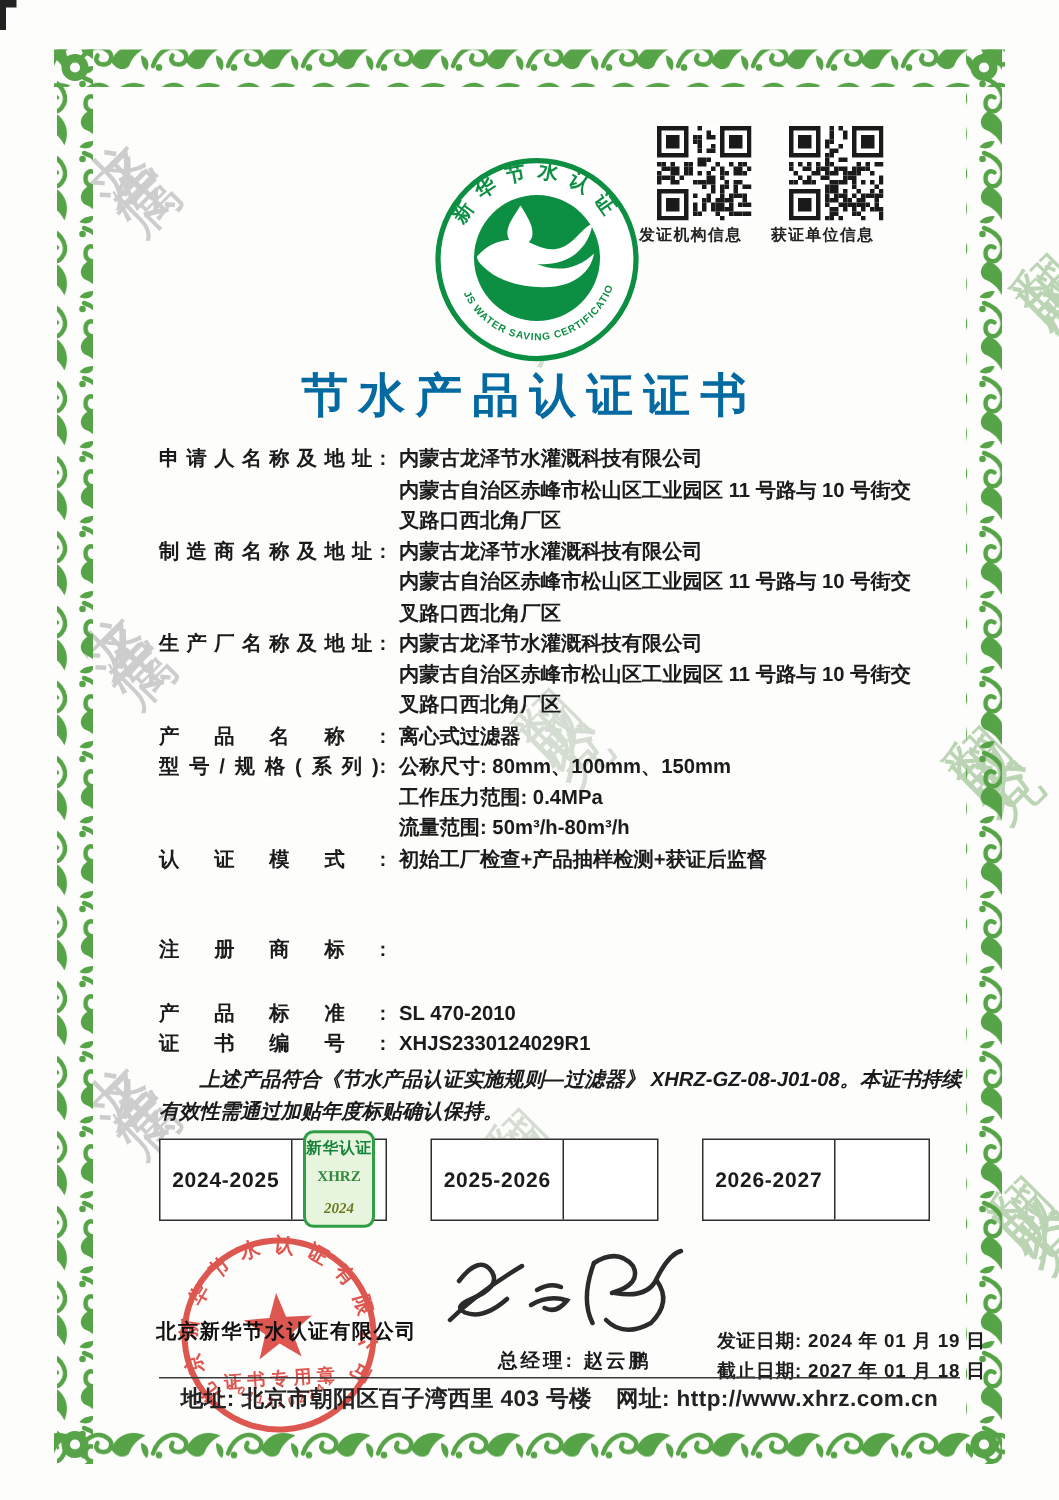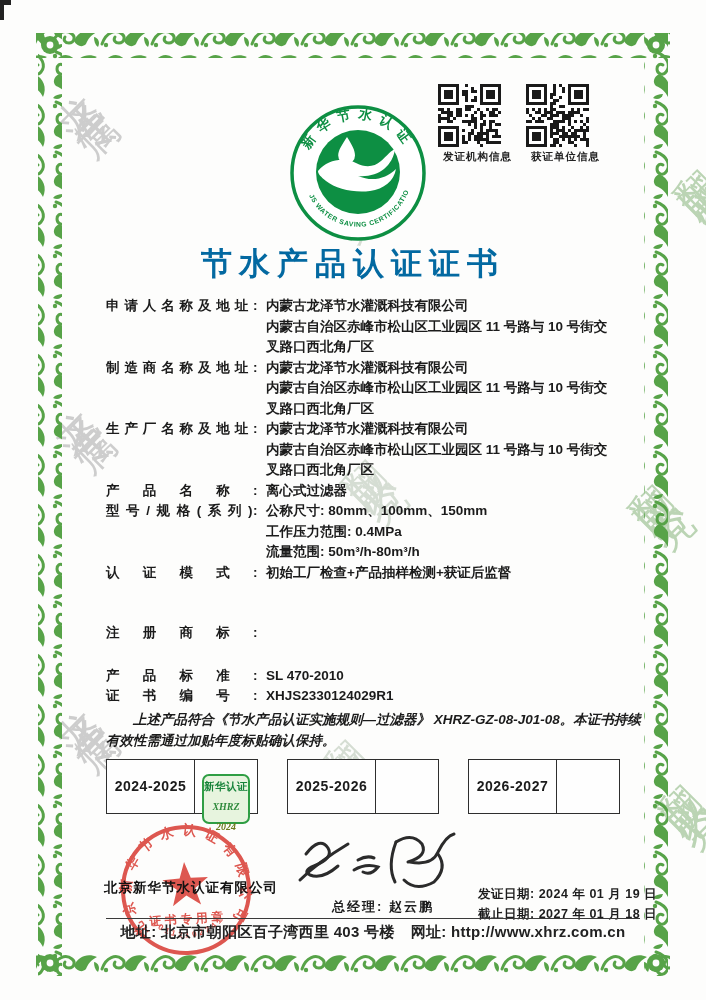--- a/index.html
+++ b/index.html
@@ -15,21 +15,21 @@
   .artifact2{position:absolute;left:0;top:4px;width:4px;height:16px;background:#222;z-index:9;}
   
   .wm{
     position:absolute;writing-mode:vertical-rl;text-orientation:upright;
     font-size:40px;font-weight:500;letter-spacing:10px;line-height:1;
     transform:rotate(-45deg);z-index:1;user-select:none;opacity:.8;
   }
   
   .logo{position:absolute;left:287px;top:102px;z-index:2;}
   
-  .qr-block{position:absolute;z-index:2;width:86px;text-align:right;}
+  .qr-block{position:absolute;z-index:2;width:86px;text-align:left;}
   .qr-block svg{display:block;margin:0 auto;}
   .qr-label{margin-top:3px;font-size:10.5px;font-weight:700;letter-spacing:1px;color:#222;}
   
   .title{
     position:absolute;left:0;right:0;top:243px;margin:0;text-align:center;
     font-size:31px;font-weight:700;letter-spacing:7px;color:#0369a1;z-index:2;
   }
   
   .content{position:absolute;left:106px;top:296px;width:536px;z-index:2;
     font-size:13.5px;font-weight:600;line-height:20.5px;color:#1b1b1b;}
@@ -39,25 +39,25 @@
   .f5{margin-top:40px;margin-bottom:22px;}
   .statement{margin:2px 0 0 0;text-indent:2em;line-height:21px;font-style:italic;}
   
   .boxes{margin-top:8px;display:flex;justify-content:space-between;width:514px;}
   .ybox{width:152px;height:55px;border:1.5px solid #2e2e2e;display:flex;box-sizing:border-box;background:#fefefe;}
   .ybox-left{width:58%;border-right:1.5px solid #2e2e2e;display:flex;align-items:center;justify-content:center;
     font-size:14px;font-weight:700;letter-spacing:.5px;}
   .ybox-right{flex:1;position:relative;}
   .sticker{
     position:absolute;left:50%;top:50%;transform:translate(-50%,-50%);
-    width:48px;height:50px;border:2px solid #2f9e44;border-radius:7px;background:#e7f4de;
-    display:flex;flex-direction:column;align-items:center;justify-content:flex-start;box-sizing:border-box;margin-top:13px;
+    width:48px;height:65px;border:2px solid #2f9e44;border-radius:7px;background:#e7f4de;
+    display:flex;flex-direction:column;align-items:center;justify-content:center;box-sizing:border-box;
   }
   .s1{font-size:10.5px;font-weight:700;color:#17833a;letter-spacing:.5px;}
-  .s2{font-size:10px;font-weight:700;font-style:italic;color:#2f8a3c;font-family:"Liberation Serif",serif;}
+  .s2{font-size:10px;font-weight:700;color:#2f8a3c;font-family:"Liberation Serif",serif;}
   .s3{font-size:10px;font-weight:700;font-style:italic;color:#6d7a1e;font-family:"Liberation Serif",serif;}
   
   .stamp{position:absolute;left:110px;top:814px;z-index:4;mix-blend-mode:multiply;opacity:.92;transform:rotate(-4deg);}
   .company-printed{position:absolute;left:104px;top:879px;z-index:5;font-size:13.5px;font-weight:700;letter-spacing:1px;color:#111;}
   .signature{position:absolute;left:292px;top:824px;z-index:4;}
   .signer{position:absolute;left:332px;top:898px;z-index:4;font-size:13px;font-weight:600;letter-spacing:2px;}
   .dates{position:absolute;left:478px;top:884px;z-index:4;font-size:12.5px;font-weight:700;line-height:20px;letter-spacing:.5px;}
   .rule{position:absolute;left:106px;top:918px;width:534px;border-top:1.5px solid #3a3a3a;z-index:4;}
   .footer{position:absolute;left:106px;top:923px;width:534px;z-index:4;text-align:center;
     font-size:15px;font-weight:600;color:#222;letter-spacing:.3px;}

